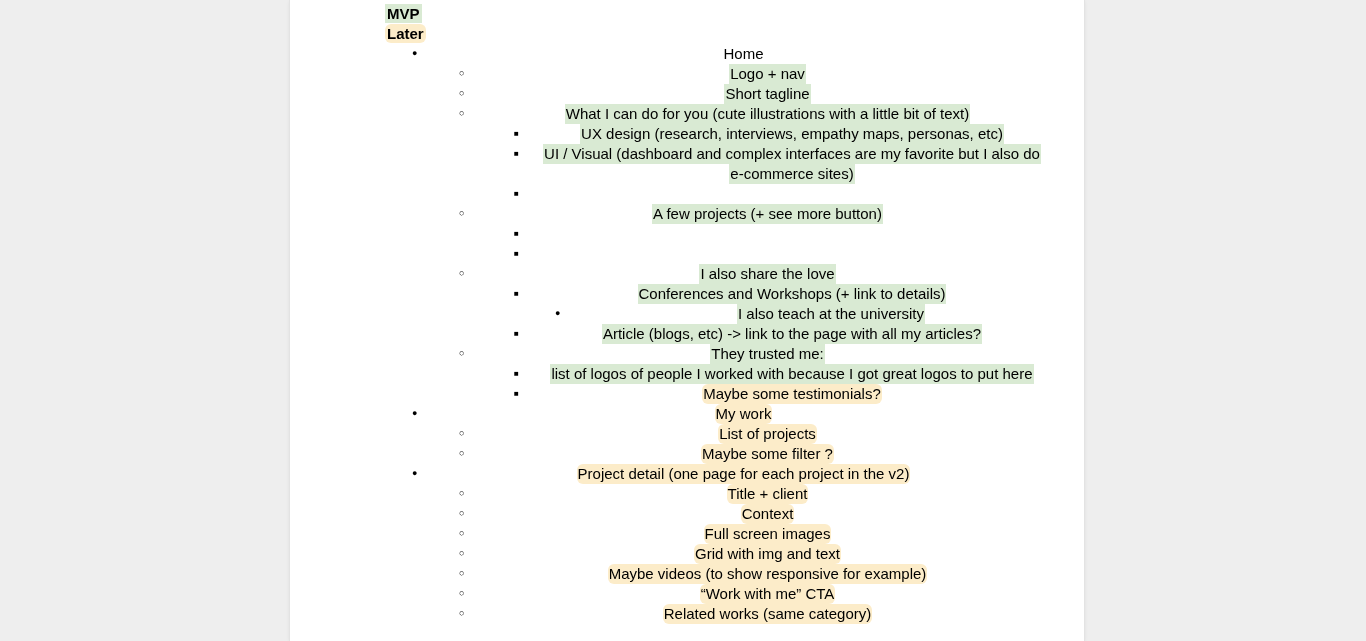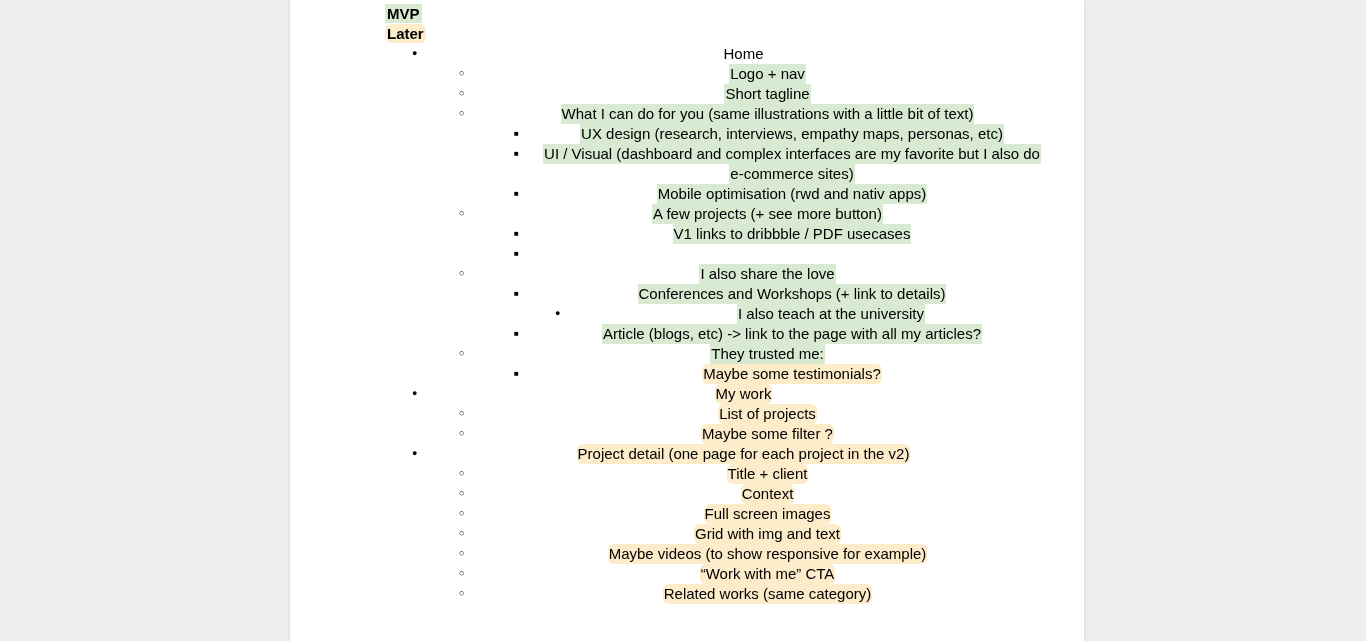--- a/index.html
+++ b/index.html
@@ -119,32 +119,33 @@
       <span class="chip hl-mvp">MVP</span>
     </div>
     <div class="legend-line">
       <span class="chip hl-later">Later</span>
     </div>
 
     <div id="outline-root">
         <div class="row lvl1"><span class="marker m-disc"></span><span class="txt ">Home</span></div>
         <div class="row lvl2"><span class="marker m-circle"></span><span class="txt hl-mvp">Logo + nav</span></div>
         <div class="row lvl2"><span class="marker m-circle"></span><span class="txt hl-mvp">Short tagline</span></div>
-        <div class="row lvl2"><span class="marker m-circle"></span><span class="txt hl-mvp">What I can do for you (same illustrations with a little bit of text)</span></div>
+        <div class="row lvl2"><span class="marker m-circle"></span><span class="txt hl-mvp">What I can do for you (cute illustrations with a little bit of text)</span></div>
         <div class="row lvl3"><span class="marker m-square"></span><span class="txt hl-mvp">UX design (research, interviews, empathy maps, personas, etc)</span></div>
         <div class="row lvl3"><span class="marker m-square"></span><span class="txt hl-mvp">UI / Visual (dashboard and complex interfaces are my favorite but I also do e-commerce sites)</span></div>
-        <div class="row lvl3"><span class="marker m-square"></span><span class="txt hl-mvp"><span>Mobile optimisation (rwd and </span><span class="sp">nativ</span><span> apps)</span></span></div>
+        <div class="row lvl3"><span class="marker m-square"></span></div>
         <div class="row lvl2"><span class="marker m-circle"></span><span class="txt hl-mvp">A few projects (+ see more button)</span></div>
-        <div class="row lvl3"><span class="marker m-square"></span><span class="txt hl-mvp"><span>V1 links to dribbble / PDF </span><span class="sp">usecases</span><span></span></span></div>
+        <div class="row lvl3"><span class="marker m-square"></span></div>
         <div class="row lvl3"><span class="marker m-square"></span></div>
         <div class="row lvl2"><span class="marker m-circle"></span><span class="txt hl-mvp">I also share the love</span></div>
         <div class="row lvl3"><span class="marker m-square"></span><span class="txt hl-mvp">Conferences and Workshops (+ link to details)</span></div>
         <div class="row lvl4"><span class="marker m-disc"></span><span class="txt hl-mvp">I also teach at the university</span></div>
         <div class="row lvl3"><span class="marker m-square"></span><span class="txt hl-mvp">Article (blogs, etc) -&gt; link to the page with all my articles?</span></div>
         <div class="row lvl2"><span class="marker m-circle"></span><span class="txt hl-mvp">They trusted me:</span></div>
+        <div class="row lvl3"><span class="marker m-square"></span><span class="txt hl-mvp">list of logos of people I worked with because I got great logos to put here</span></div>
         <div class="row lvl3"><span class="marker m-square"></span><span class="txt hl-later">Maybe some testimonials?</span></div>
         <div class="row lvl1"><span class="marker m-disc"></span><span class="txt hl-later">My work</span></div>
         <div class="row lvl2"><span class="marker m-circle"></span><span class="txt hl-later">List of projects</span></div>
         <div class="row lvl2"><span class="marker m-circle"></span><span class="txt hl-later">Maybe some filter ?</span></div>
         <div class="row lvl1"><span class="marker m-disc"></span><span class="txt hl-later">Project detail (one page for each project in the v2)</span></div>
         <div class="row lvl2"><span class="marker m-circle"></span><span class="txt hl-later">Title + client</span></div>
         <div class="row lvl2"><span class="marker m-circle"></span><span class="txt hl-later">Context</span></div>
         <div class="row lvl2"><span class="marker m-circle"></span><span class="txt hl-later">Full screen images</span></div>
         <div class="row lvl2"><span class="marker m-circle"></span><span class="txt hl-later">Grid with img and text</span></div>
         <div class="row lvl2"><span class="marker m-circle"></span><span class="txt hl-later">Maybe videos (to show responsive for example)</span></div>

